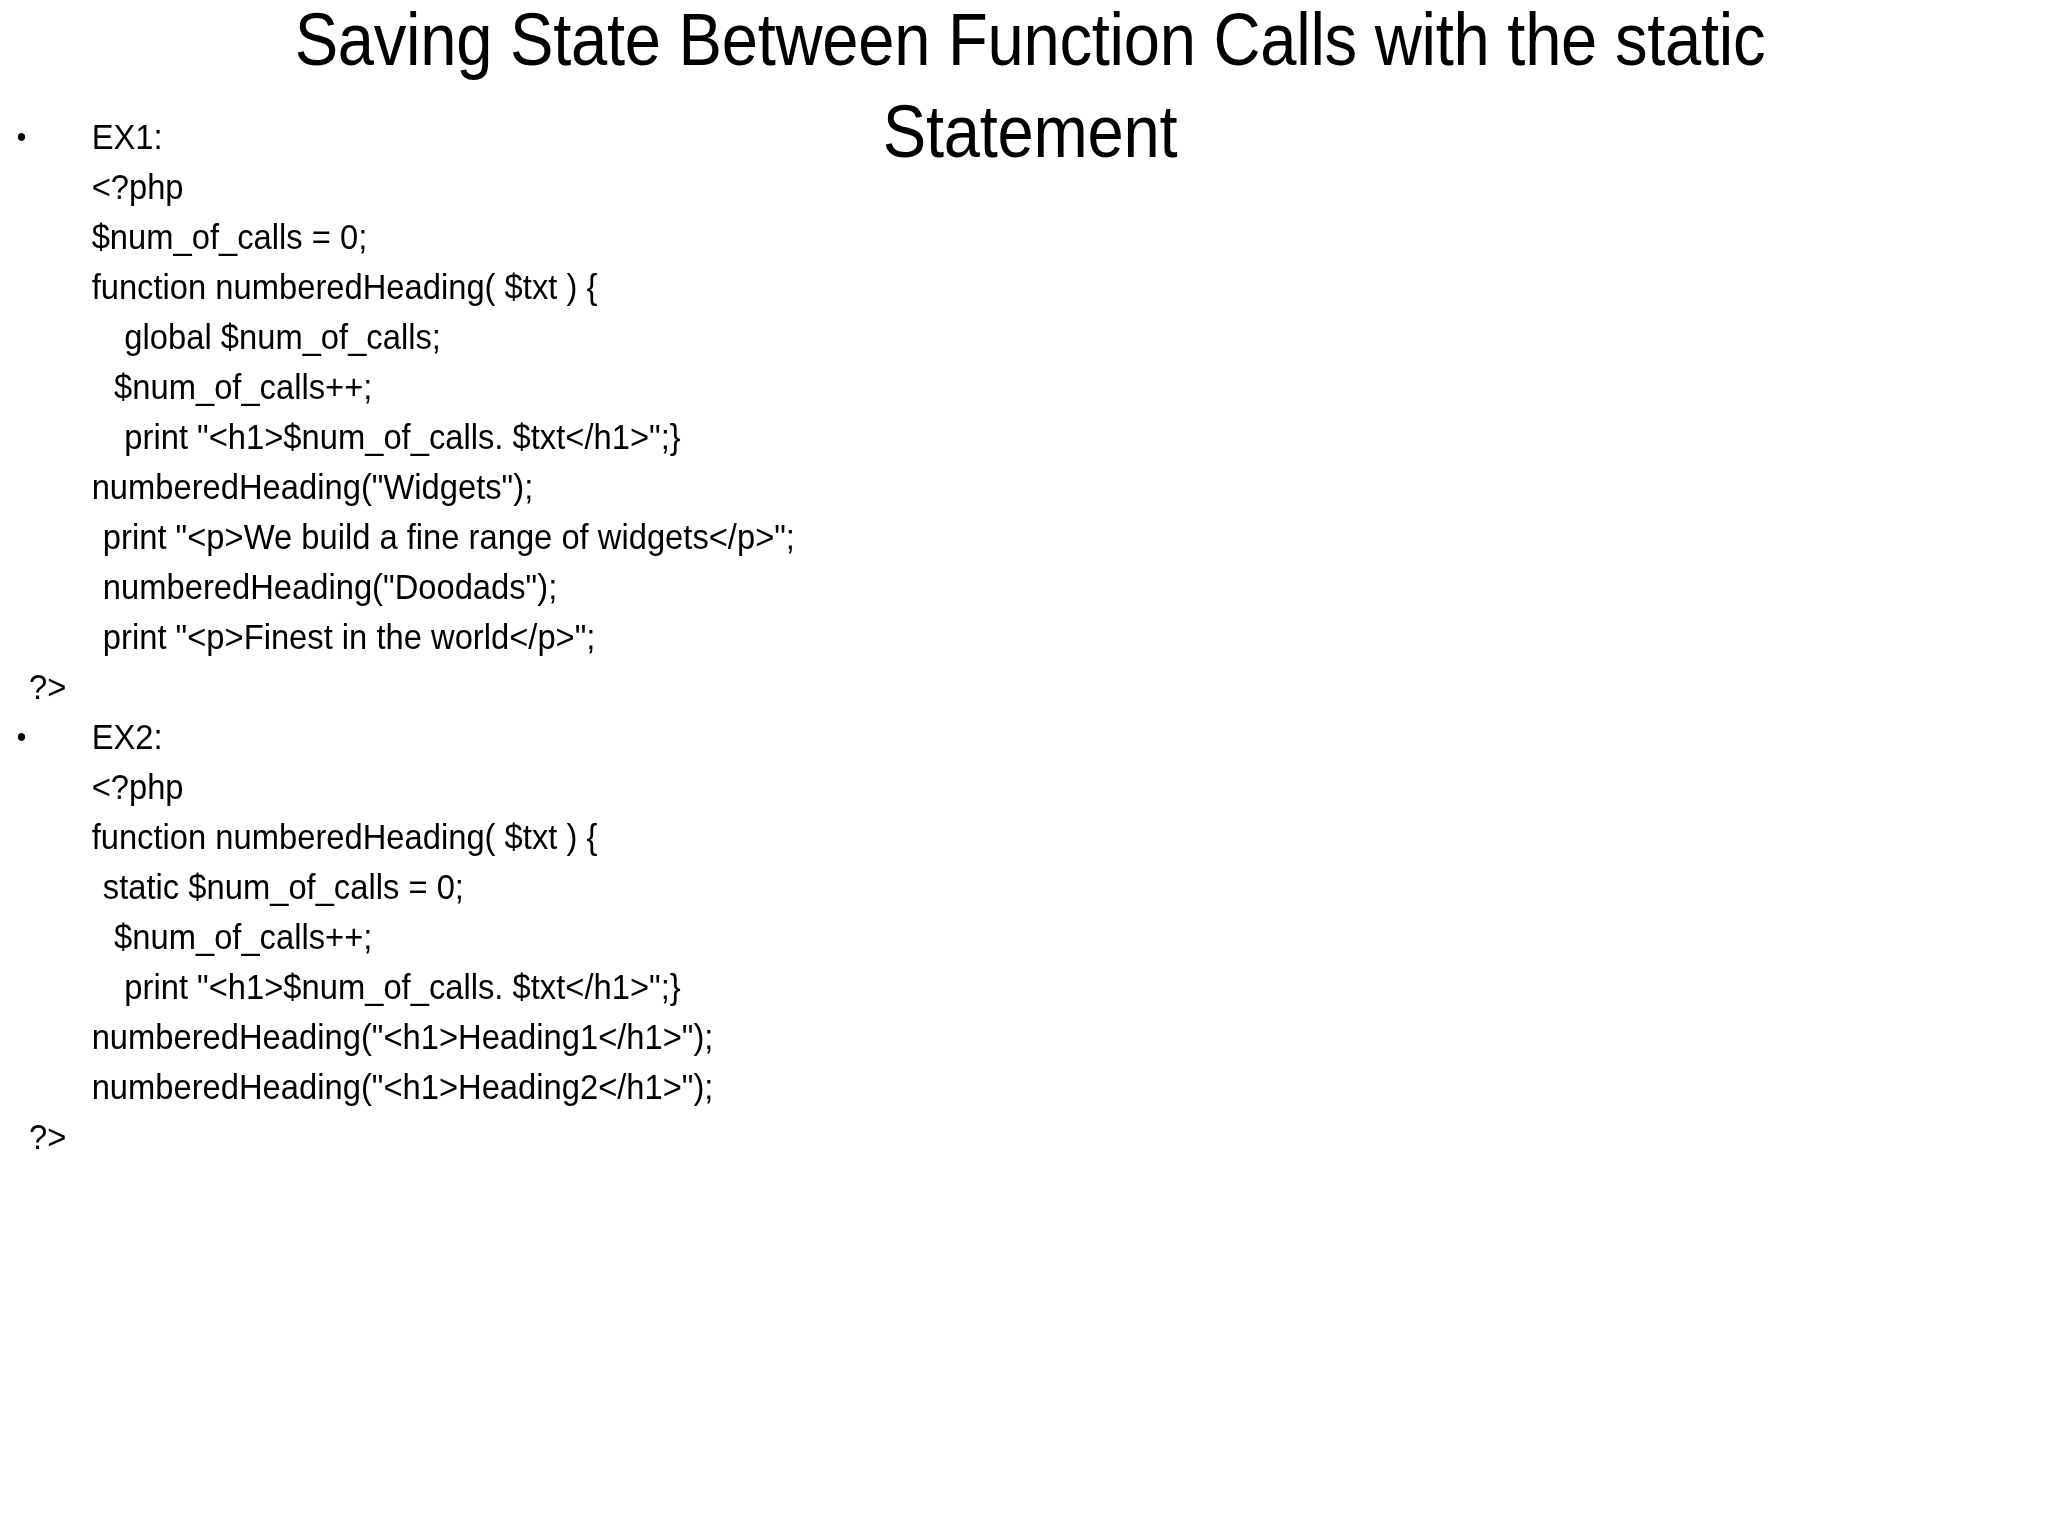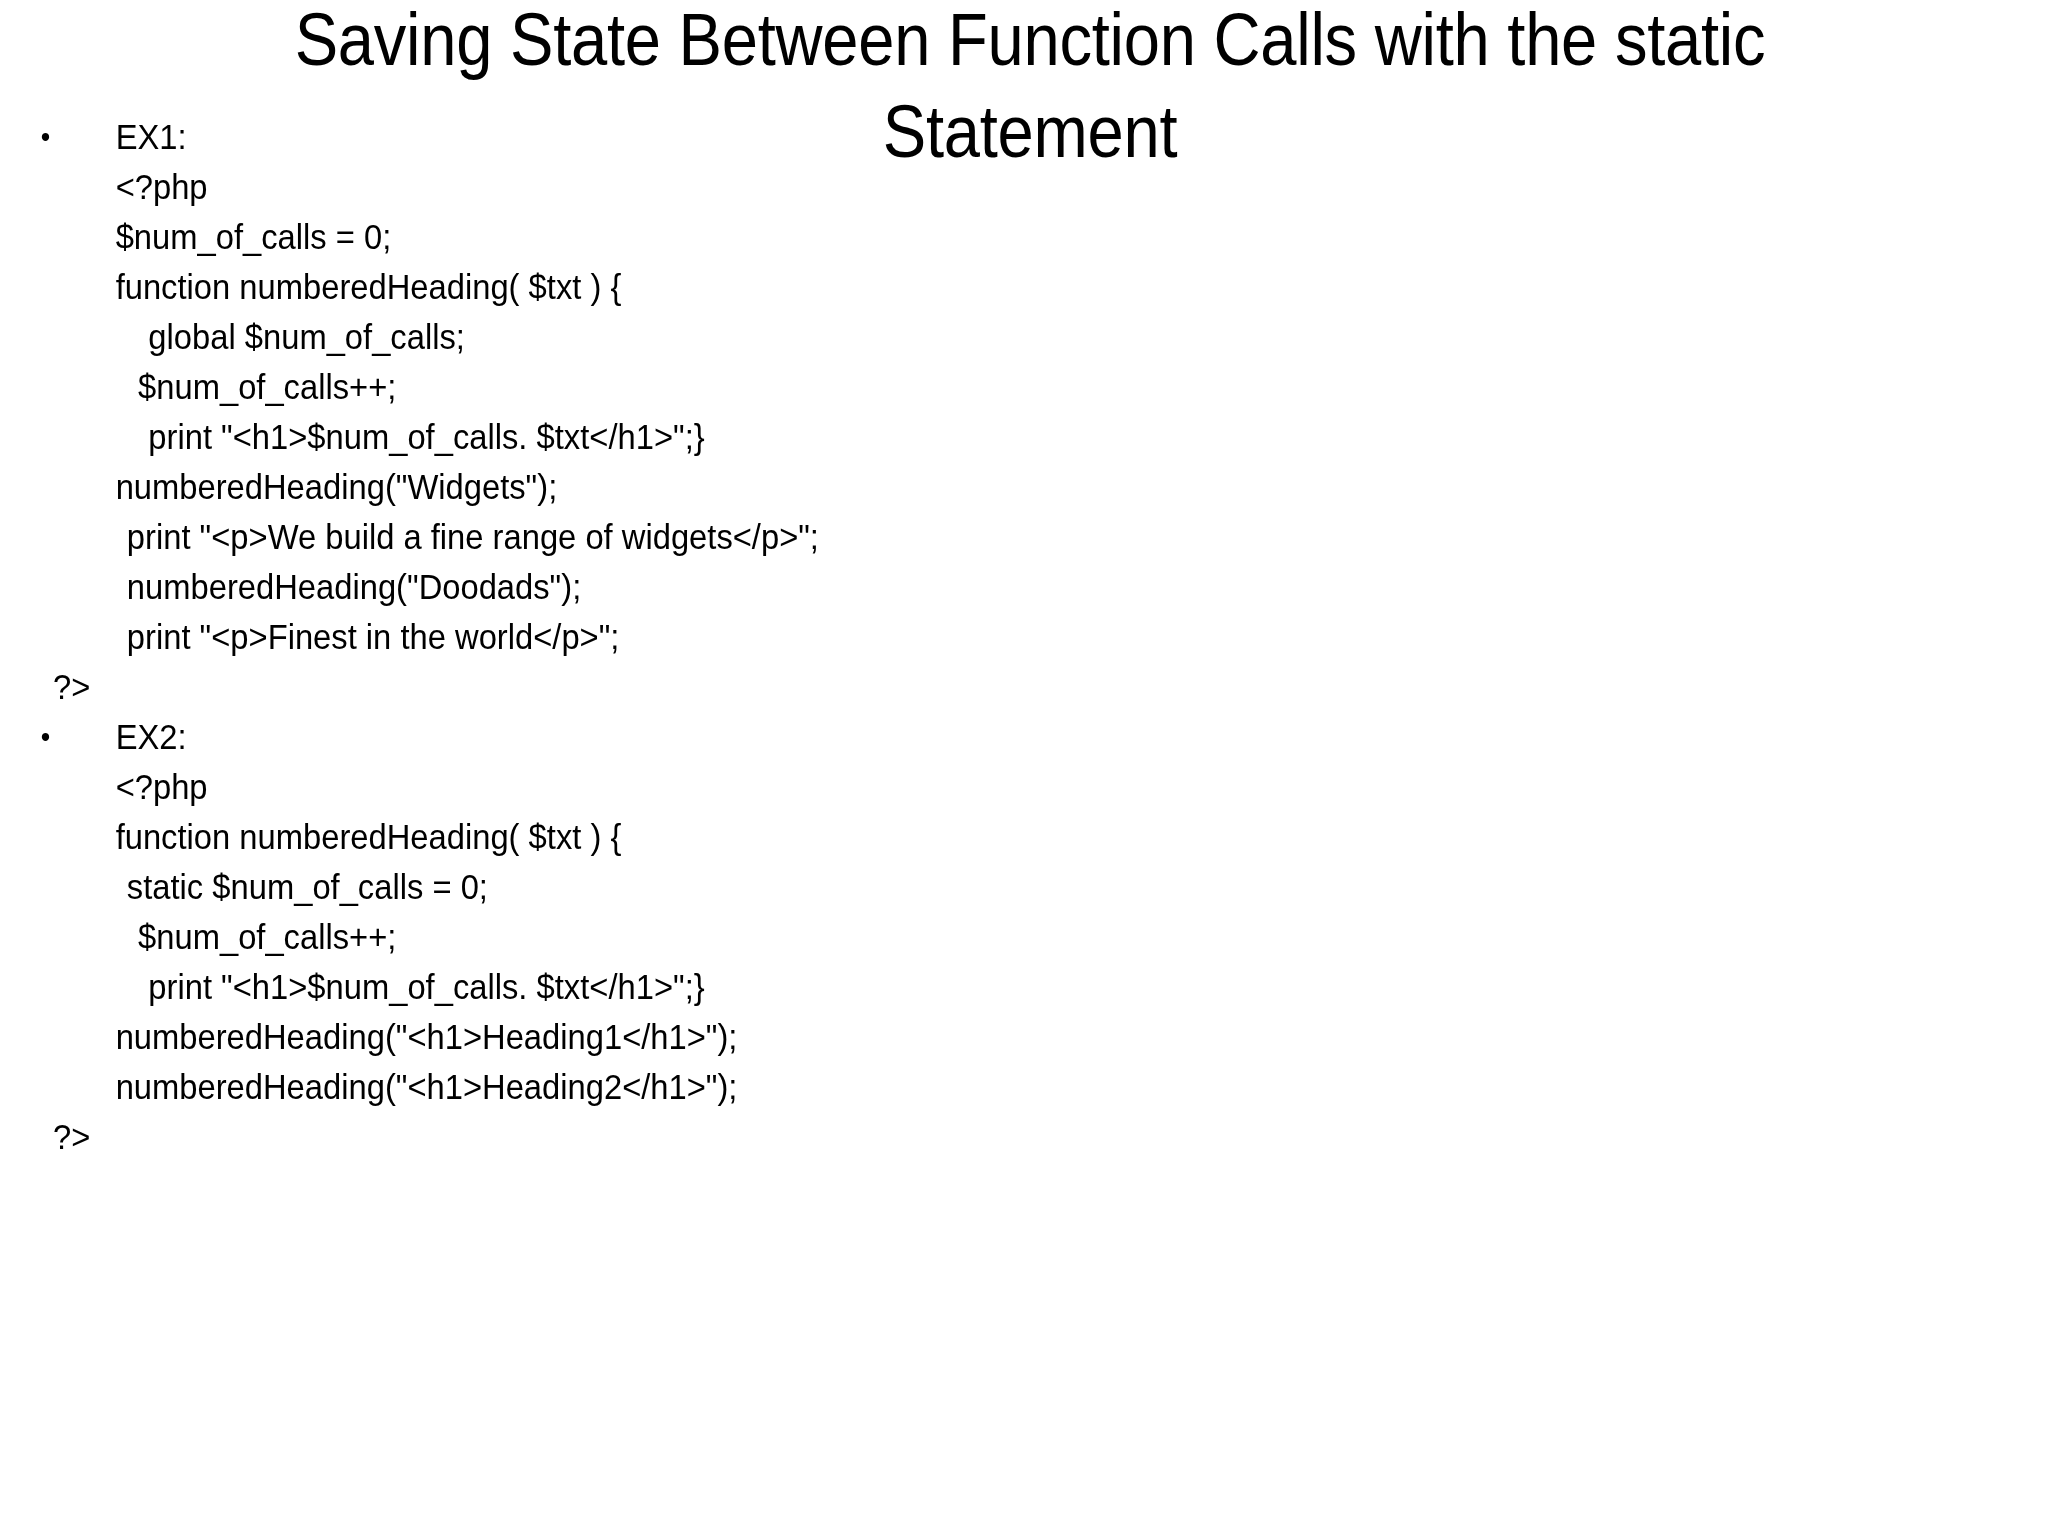--- a/index.html
+++ b/index.html
@@ -39,24 +39,23 @@
     letter-spacing: -0.3px;
     transform: scaleX(0.88);
     transform-origin: center top;
     color: #000000;
     white-space: pre-line;
   }
 
   
   .body-block {
     position: absolute;
-    left: 16px;
+    left: 0;
     top: 112px;
     width: 1400px;
-    padding-left: 8px;
   }
 
   .line {
     position: relative;
     height: 50px;
     line-height: 50px;
     font-size: 35px;
     white-space: pre;
     color: #000000;
     transform: scaleX(0.935);

